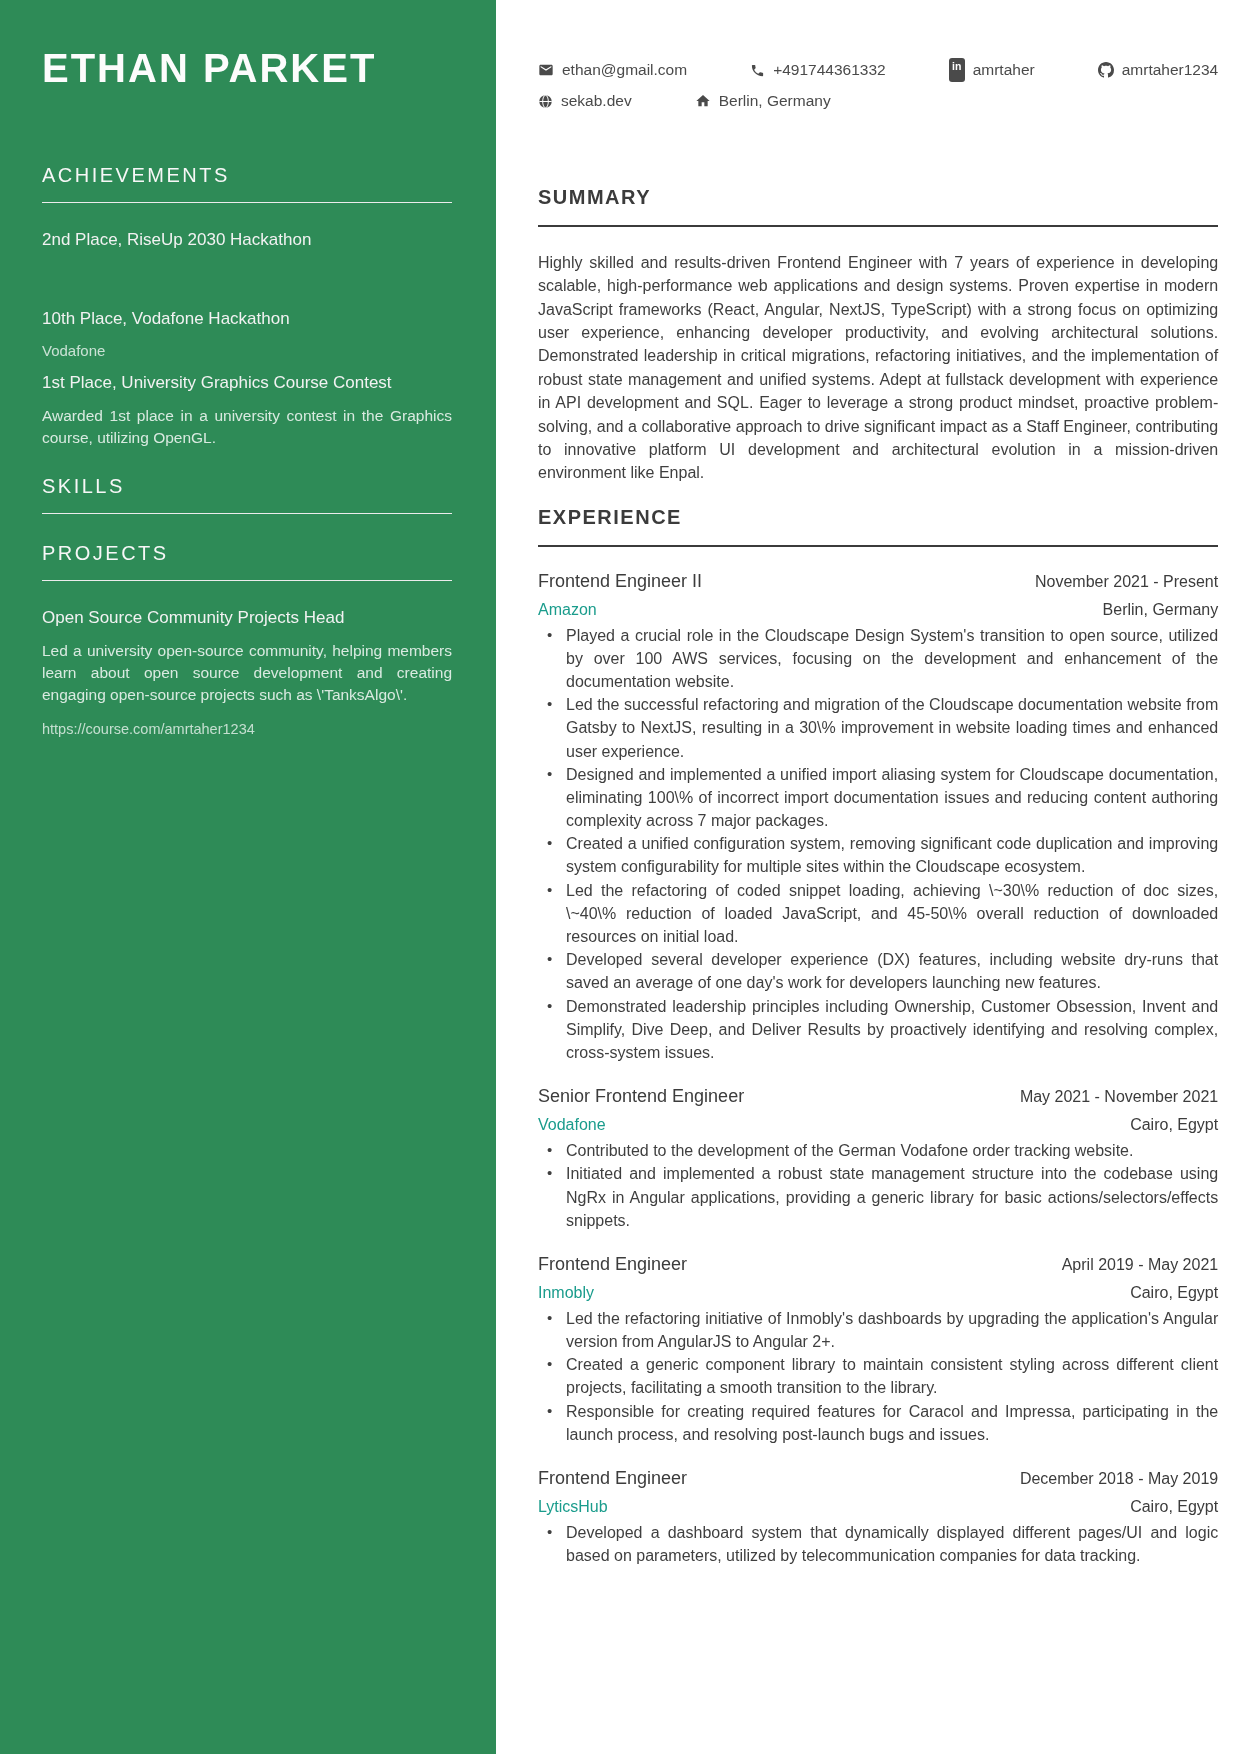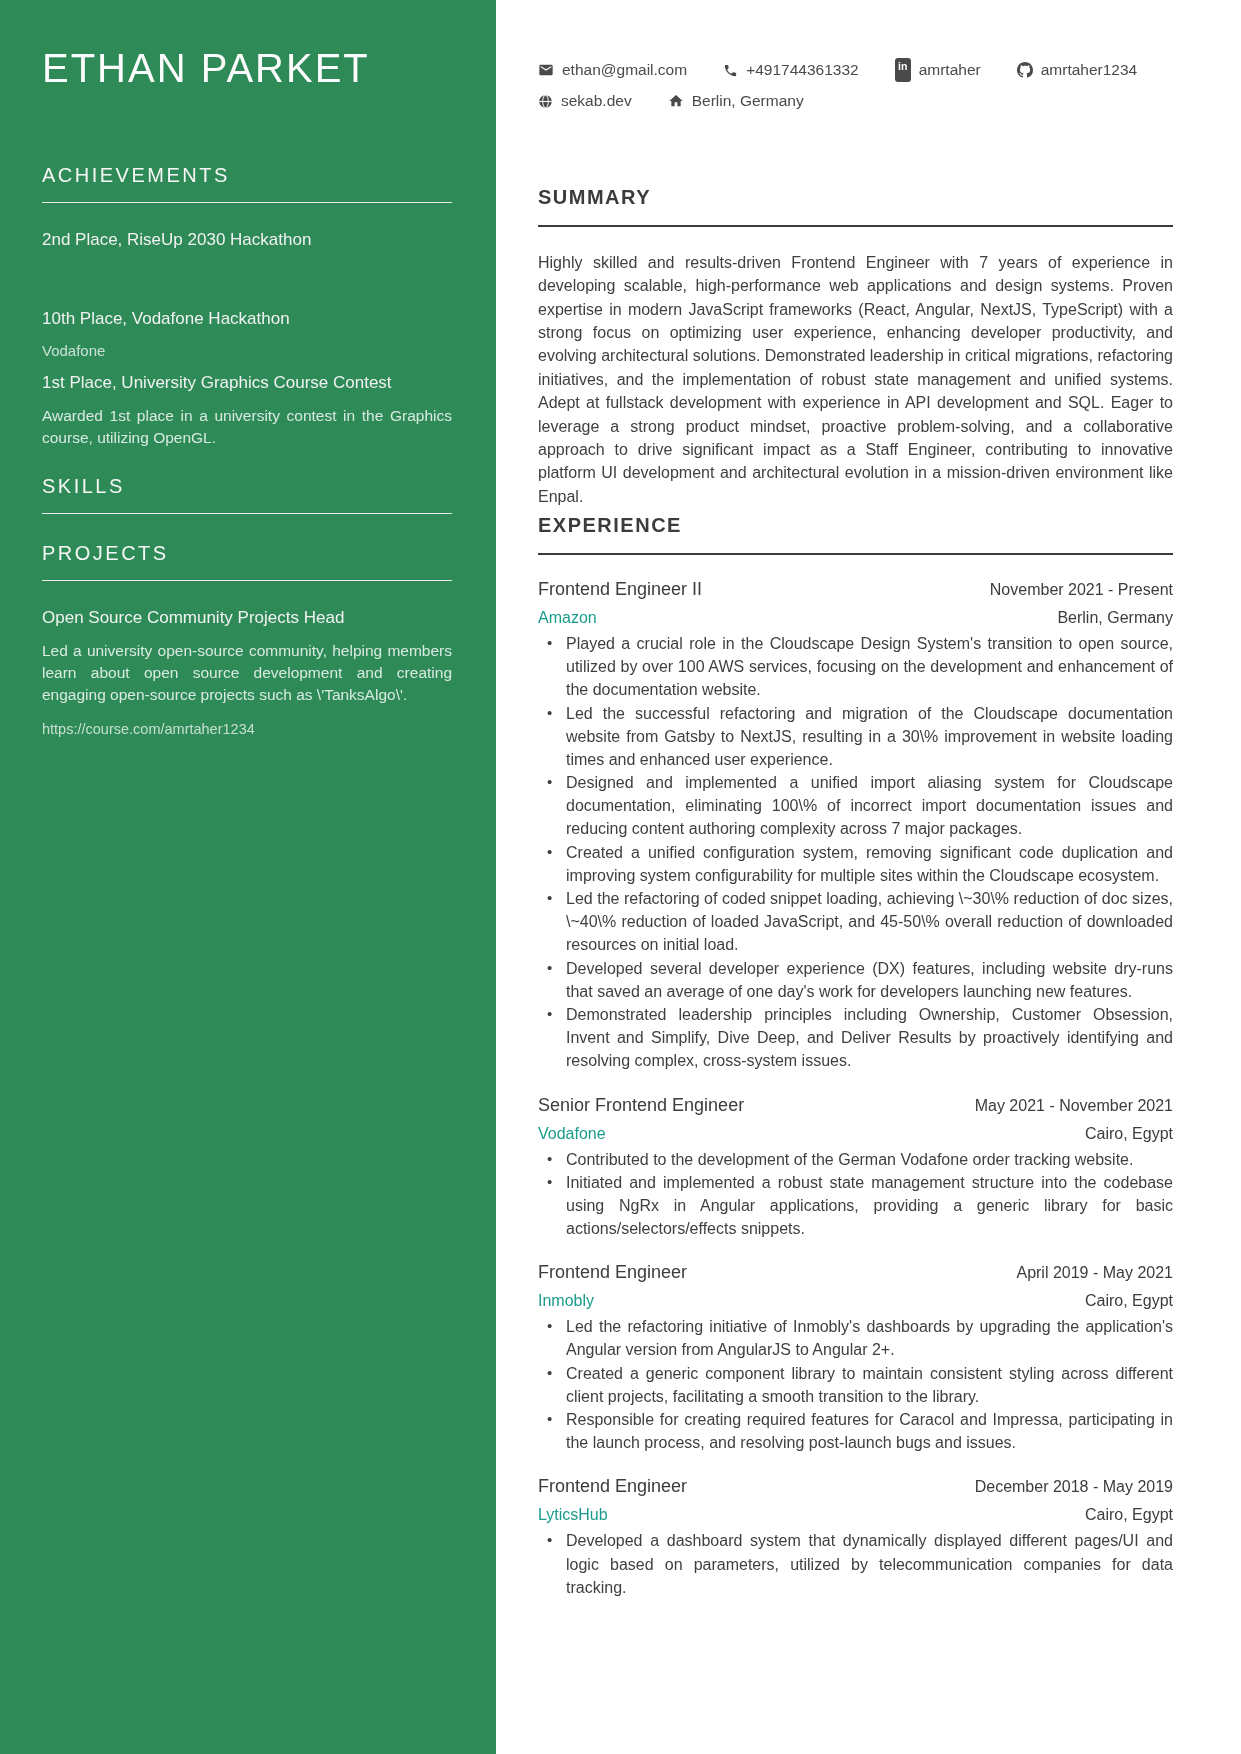--- a/index.html
+++ b/index.html
@@ -12,21 +12,21 @@
   .page { display:flex; width:1241px; height:1754px; }
 
   
   .sidebar {
     width:496px; height:100%;
     background:#2e8b57; color:#fff;
     padding:0 44px 0 42px;
     flex:0 0 auto;
   }
   .name {
-    margin:46px 0 0; font-size:40px; font-weight:400;
+    margin:46px 0 0; font-size:40px; font-weight:700;
     letter-spacing:2px; color:#fcfcfc; line-height:1.1;
   }
   .side-section.achievements { margin-top:74px; }
   .side-section.skills { margin-top:26px; }
   .side-section.projects { margin-top:28px; }
   .side-h {
     margin:0 0 16px; font-size:20px; font-weight:400;
     letter-spacing:2.5px; color:#f7f7f7; line-height:1.1;
   }
   .side-rule { border-bottom:1px solid #ececec; margin-bottom:26px; }
@@ -36,32 +36,32 @@
   .item-sub { font-size:15px; color:rgba(255,255,255,0.75); line-height:1.3; margin-bottom:11px; }
   .item-desc {
     font-size:15.5px; color:rgba(255,255,255,0.82);
     line-height:1.42; text-align:justify;
   }
   .skills-text { font-size:16px; line-height:1.42; color:#eef2ee; text-align:justify; }
   .proj-link { margin-top:15px; font-size:14.5px; color:rgba(255,255,255,0.72); word-break:break-all; }
 
   
   .main { flex:1 1 auto; padding:58px 68px 0 42px; }
-  .contact-row { display:flex; align-items:center; column-gap:36px; margin-bottom:10px; }
+  .contact-row { display:flex; align-items:center; column-gap:63px; margin-bottom:10px; }
   .c-item { display:flex; align-items:center; gap:8px; font-size:15.5px; color:#4a4a4a; }
   .c-item svg { display:block; }
   .icon-fill { fill:#4a4a4a; }
   .li-badge {
     width:16px; height:24px; background:#4a4a4a; border-radius:3px;
     color:#fff; font-size:10.5px; font-weight:700; line-height:16px;
     text-align:center; display:inline-block;
   }
 
   .m-section.summary { margin-top:76px; }
-  .m-section.experience { margin-top:6px; }
+  .m-section.experience { margin-top:21px; }
   .m-h { margin:0; font-size:20px; font-weight:700; letter-spacing:1.5px; color:#3b3b3b; line-height:1.1; }
   .m-rule { border-bottom:2px solid #3b3b3b; margin-top:17px; margin-bottom:24px; }
   .summary-text { margin:0; font-size:16px; line-height:1.46; text-align:justify; color:#3f3f3f; }
 
   .job { margin-top:22px; }
   .job:first-of-type { margin-top:23px; }
   .job-head { display:flex; justify-content:space-between; align-items:baseline; }
   .job-title { font-size:18px; color:#3c3c3c; }
   .job-dates { font-size:16px; color:#3c3c3c; }
   .job-sub { display:flex; justify-content:space-between; align-items:baseline; margin-top:9px; }

